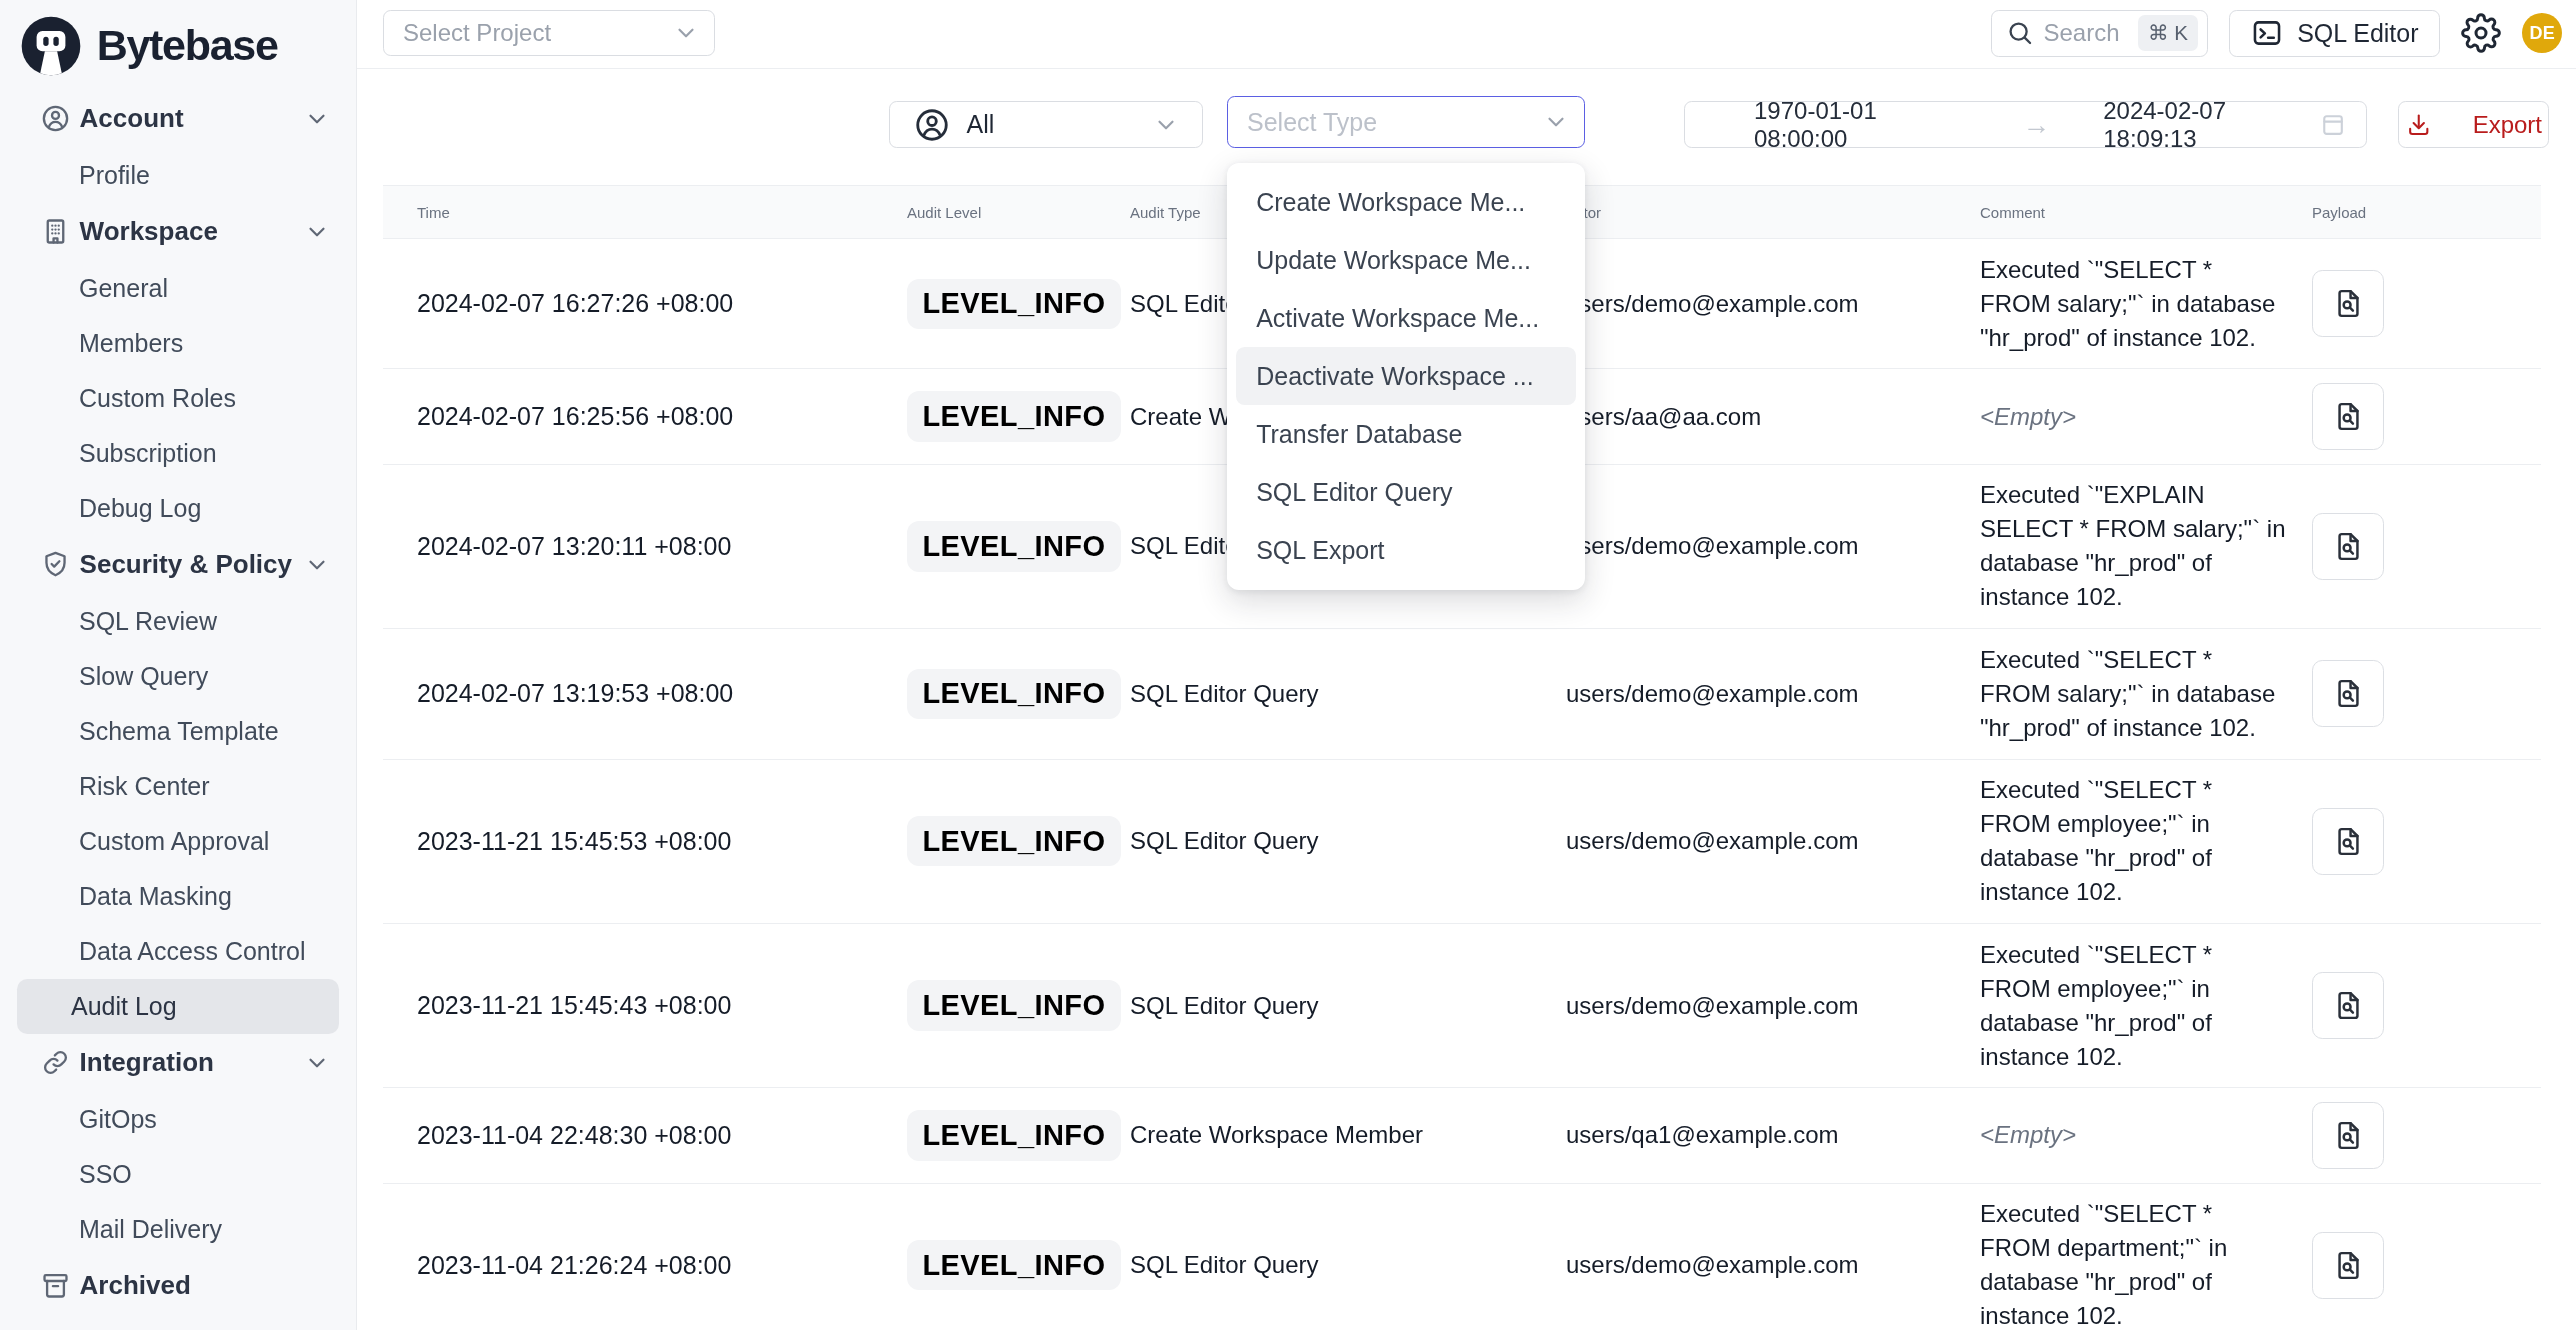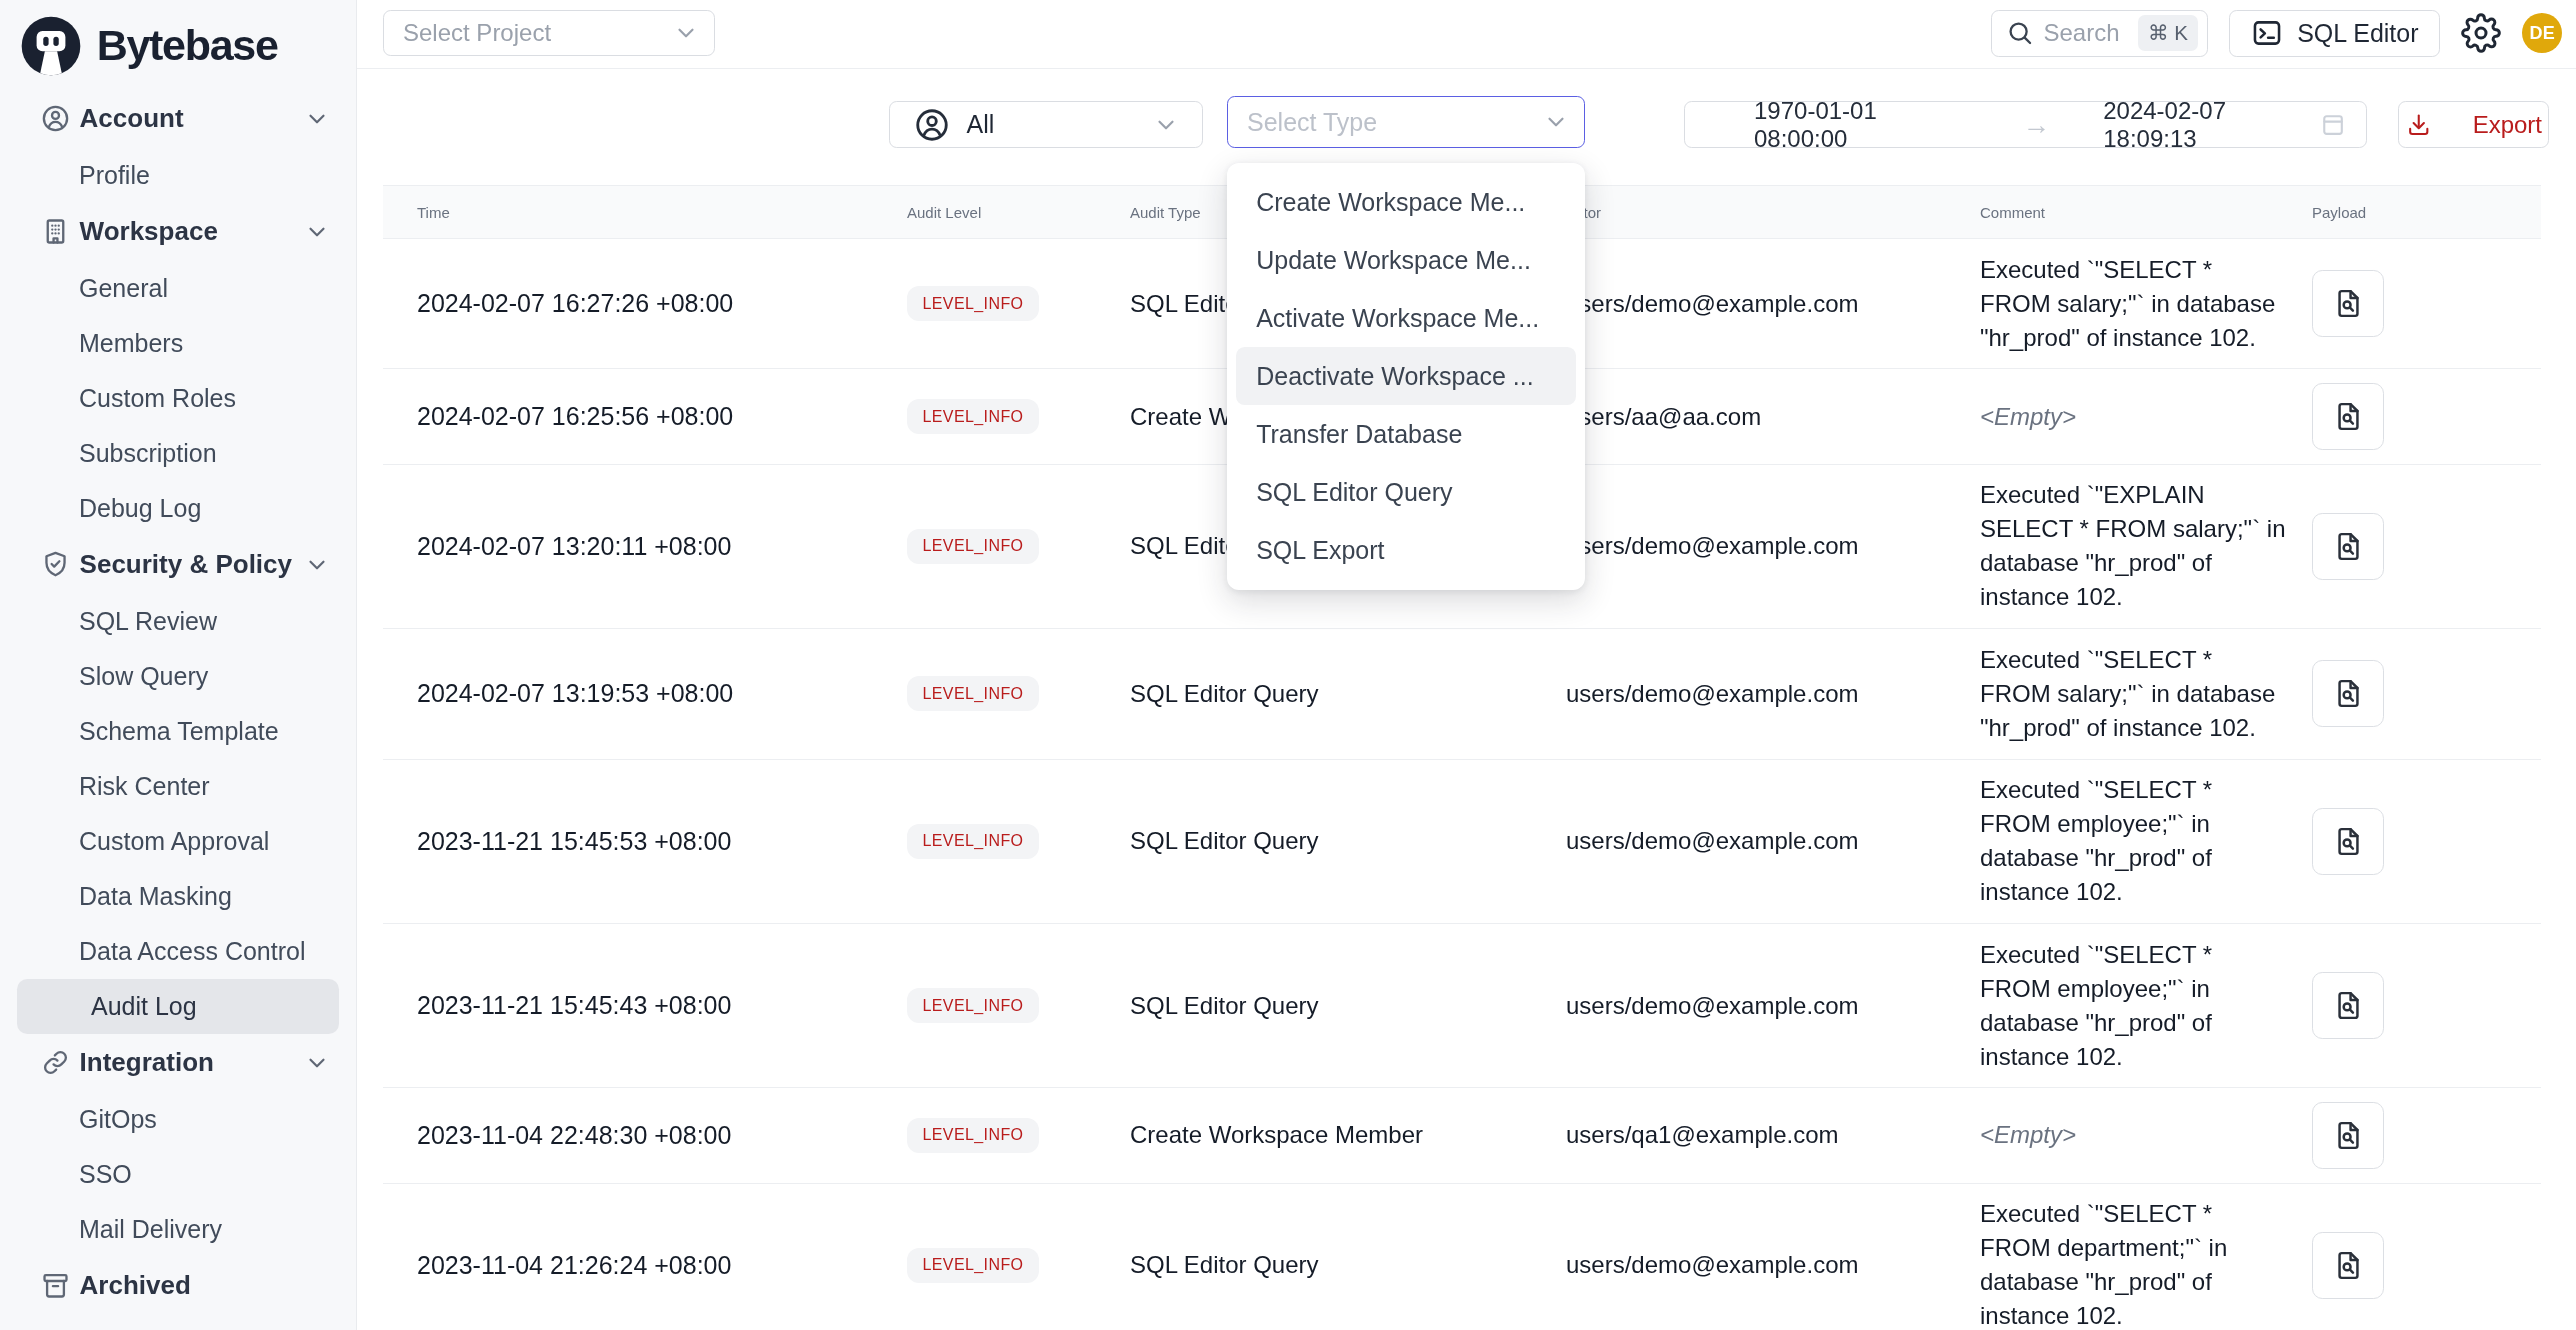--- a/index.html
+++ b/index.html
@@ -11,21 +11,21 @@
   .sidebar{width:357px;flex-shrink:0;background:#f7f8fa;border-right:0.9px solid #e9ebee;
            display:flex;flex-direction:column;box-sizing:border-box}
   .logo-row{display:flex;align-items:center;gap:13.7px;padding:13.7px 13.7px 6.9px 19px}
   .logo-mark{width:64px;height:64px;flex-shrink:0}
   .logo-text{font-size:43px;font-weight:800;color:#1a2130;letter-spacing:-1.3px}
   .nav{padding-top:5.2px;display:flex;flex-direction:column}
   .nav-item{display:flex;align-items:center;height:55px;padding:0 26px 0 40px;
             font-size:25px;color:#414b5a;cursor:pointer;box-sizing:border-box}
   .nav-item.section{height:58px;font-weight:600;font-size:26px;color:#2c3444}
   .nav-item.sub{padding-left:79px}
-  .nav-item.active{background:#e4e6ea;border-radius:10.3px;margin:0 17px;padding-left:74px;color:#2c3444}
+  .nav-item.active{background:#e4e6ea;border-radius:10.3px;margin:0 17px;padding-left:54px;color:#2c3444}
   .nav-icon{width:31px;height:31px;margin-right:8.6px;color:#5f6775;display:flex;align-items:center}
   .nav-icon svg{width:31px;height:31px}
   .chev{width:26px;height:26px;margin-left:auto;color:#5f6775;flex-shrink:0}
 
   
   .main{position:relative;flex:1;background:#fff}
   .topbar-border{position:absolute;top:68px;left:0;right:0;height:0.9px;background:#eceef1}
 
   .btn-select-project{position:absolute;left:26px;top:10.3px;width:332px;height:46px;background:#fff;
       border:0.9px solid #dadde2;border-radius:7.7px;display:flex;align-items:center;
@@ -73,21 +73,21 @@
 
   
   .table{position:absolute;left:26px;top:185px;width:2158px}
   .thead,.row{display:grid;grid-template-columns:490px 223px 436px 414px 332px 1fr;
       padding-left:34px;box-sizing:border-box;align-items:center}
   .thead{height:54px;background:#f9fafb;border-top:0.9px solid #eceef1;border-bottom:0.9px solid #eceef1;
       font-size:15px;color:#6a7280;font-weight:500}
   .row{border-bottom:0.9px solid #eceef1;min-height:85px;padding-top:13.7px;padding-bottom:13.7px}
   .cell-time{font-size:25px;color:#151c28}
   .badge{display:inline-block;background:#f3f4f6;border-radius:12px;padding:8.6px 15.5px;
-      font-size:16px;font-weight:400;color:#b91c1c;letter-spacing:0.4px}
+      font-size:29px;font-weight:700;color:#000000;letter-spacing:0.4px}
   .cell-type,.cell-actor{font-size:24px;color:#151c28}
   .cell-comment{font-size:24px;line-height:34px;color:#151c28;padding-right:26px}
   .row.empty-comment .cell-comment{font-style:italic;color:#6a7280}
   .btn-payload{width:72px;height:67px;border:0.9px solid #dcdfe4;border-radius:10.3px;background:#fff;
       display:flex;align-items:center;justify-content:center;color:#2a303a;cursor:pointer}
   .btn-payload svg{width:33px;height:33px}
 
   
   .dropdown{position:absolute;left:870px;top:163px;width:358px;padding:10.3px 0;background:#fff;
       border-radius:12px;box-shadow:0 10.3px 31px rgba(28,32,45,.16),0 1.7px 6.9px rgba(28,32,45,.08);z-index:50;box-sizing:border-box}

